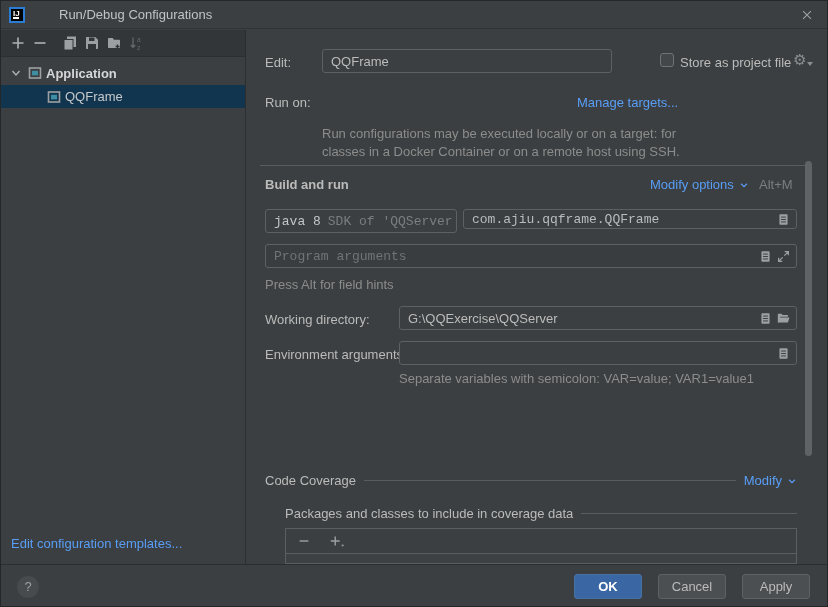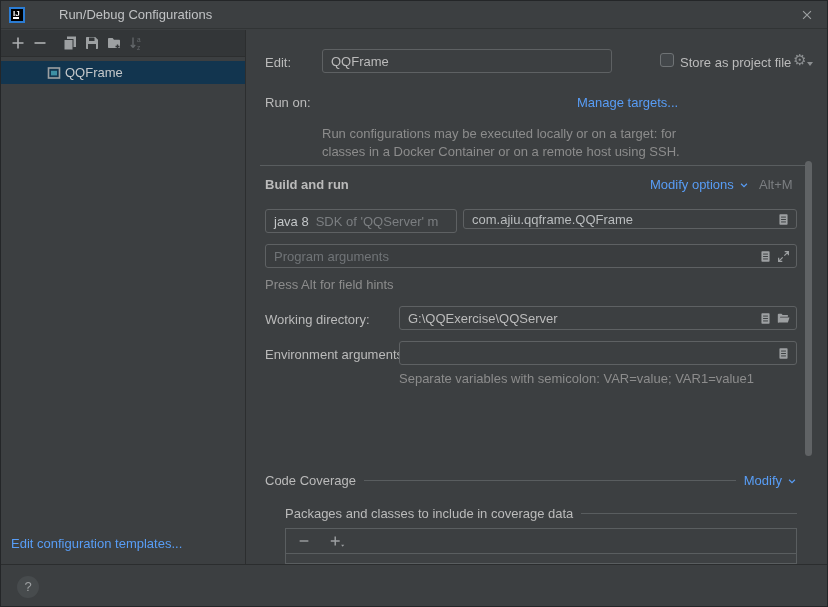--- a/index.html
+++ b/index.html
@@ -2,21 +2,21 @@
 <html><head>
 <meta charset="utf-8">
 <style>
   * { margin:0; padding:0; box-sizing:border-box; }
   html,body { background:#2b2b2b; }
   #app{
     position:relative; width:828px; height:607px;
     background:#3c3f41; border:1px solid #242628; overflow:hidden;
     font-family:"Liberation Sans", sans-serif; font-size:13px; color:#bbbbbb;
   }
-  .mono{ font-family:Liberation Sans, sans-serif; }
+  .mono{ font-family:Liberation Mono, monospace; }
 
   
   .titlebar{ position:absolute; left:0; top:0; right:0; height:28px;
     display:flex; align-items:center; border-bottom:1px solid #313435;gap:24px; }
   .logo{ width:16px; height:16px; margin-left:8px; background:#000;
     border:2px solid #2b7cd3; position:relative; flex:0 0 auto; }
   .logo span{ position:absolute; top:0px; left:2px; color:#fff; font-size:8px; font-weight:bold; letter-spacing:0px; }
   .logo i{ position:absolute; left:2px; bottom:2px; width:6px; height:2px; background:#fff; }
   .title-text{ margin-left:10px; color:#c0c2c4; }
   .close-btn{ position:absolute; right:10px; top:5px; width:20px; height:18px;
@@ -134,20 +134,30 @@
       <div class="tbtn">
         <svg width="16" height="16" viewBox="0 0 16 16">
           <path d="M5 2.5v10M5 12.5L2.8 9.8M5 12.5l2.2-2.7" stroke="#65696c" stroke-width="1.3" fill="none"></path>
           <text x="9" y="7" font-size="6.5" fill="#65696c" font-family="Liberation Sans">a</text>
           <text x="9" y="14.5" font-size="6.5" fill="#65696c" font-family="Liberation Sans">z</text>
         </svg>
       </div>
     </div>
 
     <div class="tree">
+      <div class="tree-row">
+        <svg class="chev" viewBox="0 0 12 12">
+            <path d="M2.5 4l3.5 4 3.5-4" stroke="#afb1b3" stroke-width="1.4" fill="none"></path>
+          </svg>
+        <svg class="app-ic" width="14" height="14" viewBox="0 0 14 14">
+          <rect x="1.5" y="2" width="11" height="10" fill="none" stroke="#9da0a2" stroke-width="1.6"></rect>
+          <rect x="4" y="4.8" width="6" height="4.6" fill="#3e8fa3"></rect>
+        </svg>
+        <span class="t-label">Application</span>
+      </div>
       <div class="tree-row child">
         <svg class="app-ic" width="14" height="14" viewBox="0 0 14 14">
           <rect x="1.5" y="2" width="11" height="10" fill="none" stroke="#9da0a2" stroke-width="1.6"></rect>
           <rect x="4" y="4.8" width="6" height="4.6" fill="#3e8fa3"></rect>
         </svg>
         <span class="t-label">QQFrame</span>
       </div>
     </div>
 
     <div class="edit-templates">Edit configuration templates...</div>
@@ -279,15 +289,20 @@
       <div class="cov-body"></div>
     </div>
 
     <div class="abs scrollbar" style="left:558px; top:132px; width:7px; height:295px;"></div>
   </div>
 
   <div class="footer">
     <div class="help-btn">
       <span>?</span>
     </div>
+    <div class="btns">
+      <div class="btn primary">OK</div>
+      <div class="btn">Cancel</div>
+      <div class="btn">Apply</div>
+    </div>
   </div>
 
 </div>
 
 </body></html>

